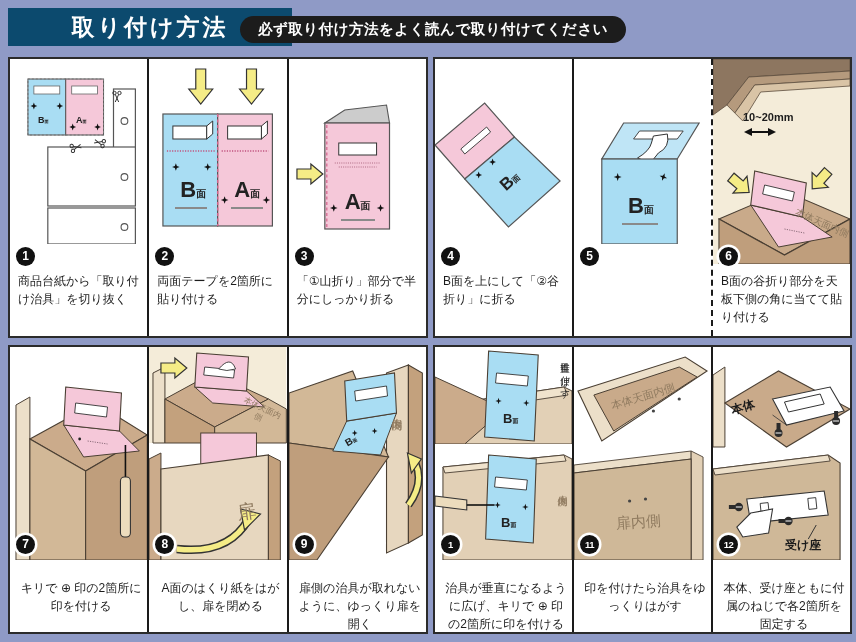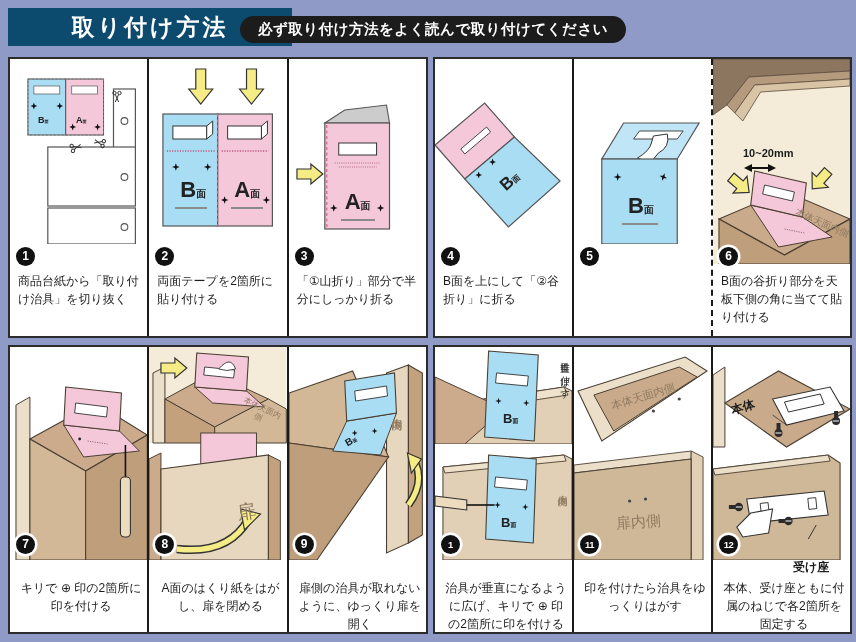--- a/index.html
+++ b/index.html
@@ -32,21 +32,21 @@
   .r2 .cap{top:232px;text-align:center;}
 
   
   .ov{position:absolute;z-index:3;white-space:nowrap;}
   .side-label{color:#222;font-weight:bold;}
   .side-label .bl{font-size:1em;}
   .side-label .bs{font-size:.45em;}
   .bar{position:absolute;background:#8a8a8a;z-index:3;}
   .vtext{writing-mode:vertical-rl;text-orientation:upright;letter-spacing:1px;}
   .woodtxt{color:#8f7a5f;}
-  .note-box{position:absolute;z-index:3;color:#1c1c1c;margin-top:36px;}
+  .note-box{position:absolute;z-index:3;color:#1c1c1c;}
   .note-box .gap{font-size:11px;font-weight:bold;}
   .note-box .body{font-size:9.5px;line-height:1.5;margin-top:2px;width:94px;white-space:normal;}
 </style>
 </head>
 <body>
 
 <div id="stage">
 
   <div id="title-box">取り付け方法</div>
   <div id="notice-pill">必ず取り付け方法をよく読んで取り付けてください</div>
@@ -371,19 +371,19 @@
           <line x1="23" y1="160" x2="29" y2="160" stroke="#fff" stroke-width="1"></line>
         </g>
         <g>
           <circle cx="76" cy="174" r="4.2" fill="#2b2b2b"></circle>
           <rect x="66" y="172" width="8" height="4" fill="#2b2b2b"></rect>
           <line x1="73" y1="174" x2="79" y2="174" stroke="#fff" stroke-width="1"></line>
         </g>
         <line x1="104" y1="178" x2="96" y2="192" stroke="#333" stroke-width="1"></line>
       </svg>
       <div class="ov" style="left:18px;top:52px;font-size:12px;color:#1c1c1c;font-weight:bold;transform:rotate(-16deg);">本体</div>
-      <div class="ov" style="left:80px;top:190px;font-size:12px;color:#1c1c1c;font-weight:bold;margin-top:22px;">受け座</div>
+      <div class="ov" style="left:72px;top:190px;font-size:12px;color:#1c1c1c;font-weight:bold;">受け座</div>
       <span class="num ring two">12</span>
       <div class="cap">本体、受け座ともに付属のねじで各2箇所を固定する</div>
     </div>
   </div>
 
 </div>
 
 </body></html>

